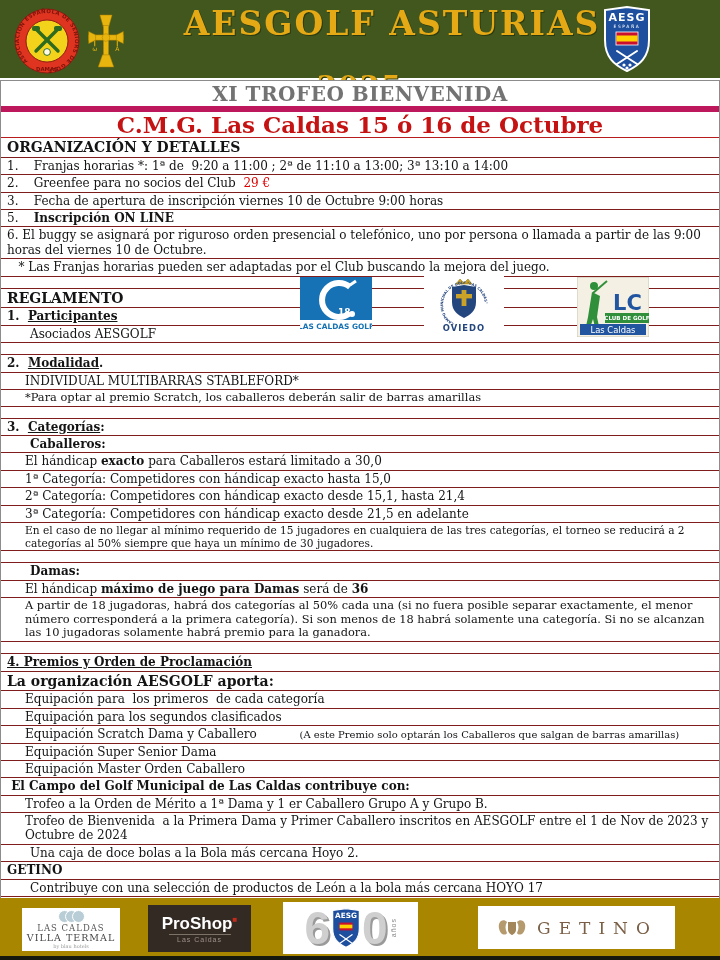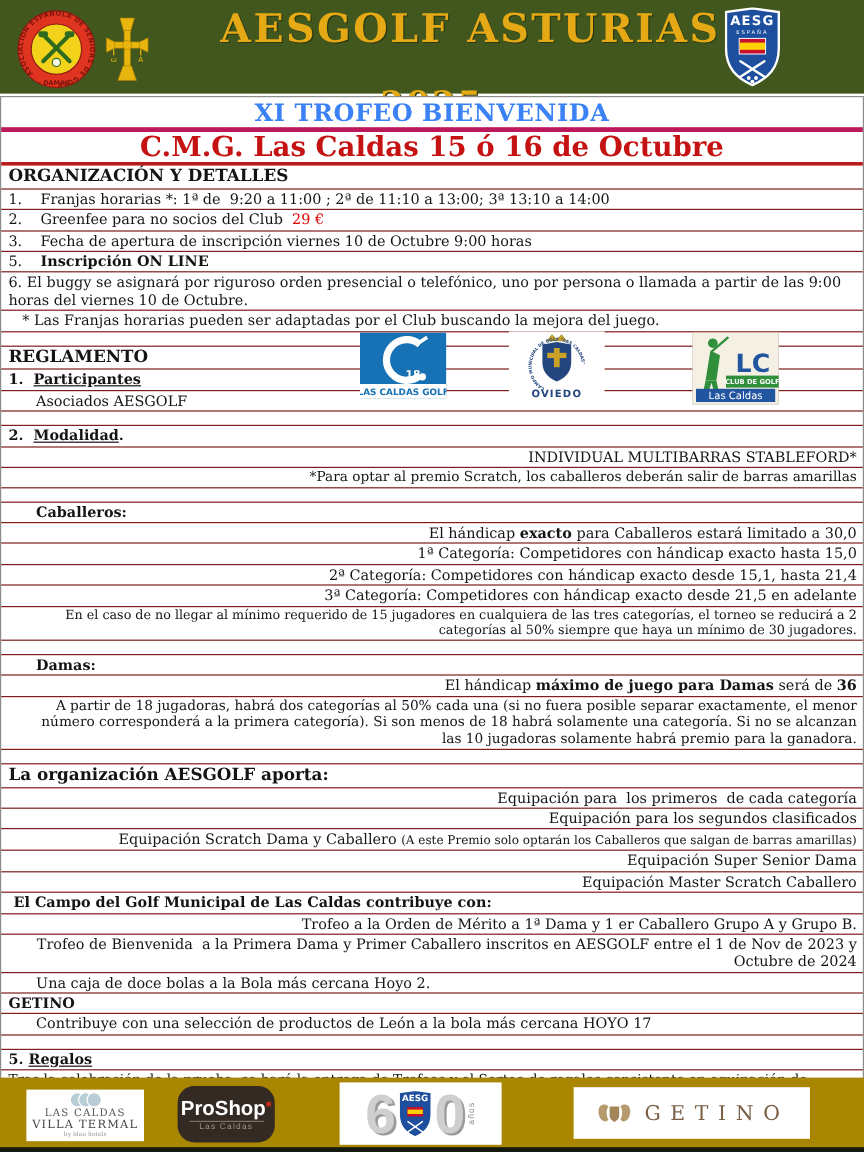--- a/index.html
+++ b/index.html
@@ -9,51 +9,51 @@
   .header{position:absolute;left:0;top:0;width:720px;height:78px;background:#41571e;}
   .hTitle{position:absolute;left:0;top:4px;width:100%;text-align:center;color:#e4a915;
           font-weight:bold;font-size:33px;letter-spacing:2px;text-shadow:1px 1px 0 #2a3a10;padding-left:32px;}
   .hYear{position:absolute;left:0;top:42px;width:100%;text-align:center;color:#e4a915;
          font-weight:bold;font-size:28px;letter-spacing:2px;text-shadow:1px 1px 0 #2a3a10;margin-top:28px;}
   .damasLogo{position:absolute;left:14px;top:8px;width:66px;height:66px;}
   .crossIcon{position:absolute;left:80px;top:10px;width:52px;height:62px;}
   .aesgShield{position:absolute;left:604px;top:6px;width:46px;height:66px;}
   
   .doc{position:absolute;left:0;top:80px;width:718px;border:1px solid #8c8c8c;background:#fff;}
-  .trow1{height:25px;display:flex;align-items:center;justify-content:center;border-bottom:4px solid #be185d;
-         color:#3b82f6;font-weight:bold;font-size:20px;letter-spacing:.5px;}
-  .trow2{height:25px;display:flex;align-items:center;justify-content:center;border-bottom:3px solid #b91c1c;
+  .trow1{height:25px;display:flex;align-items:center;justify-content:center;border-bottom:6px solid #be185d;
+         color:#737373;font-weight:bold;font-size:20px;letter-spacing:.5px;}
+  .trow2{height:25px;display:flex;align-items:center;justify-content:center;border-bottom:1px solid #b91c1c;
          color:#c51212;font-weight:bold;font-size:23px;}
   
   .row{min-height:13px;padding:1px 5px 1px 6px;border-bottom:1px solid #7f1d1d;
        font-size:12px;line-height:1.2;white-space:pre-wrap;}
   .row.sect{font-size:14px;}
   .row.ind1{padding-left:29px;}
-  .row.ind2{padding-left:24px;text-align:right;}
+  .row.ind2{padding-left:24px;}
   .row.sm{font-size:11.4px;}
   .row.xs{font-size:10.6px;}
   .row.empty{min-height:11px;padding:0;}
   .row span.b{font-weight:bold;}
   .row span.u{text-decoration:underline;}
   
   .clubLogos{position:absolute;left:0;top:0;}
   .lcgBox{position:absolute;left:300px;top:277px;width:72px;height:55px;}
   .oviBox{position:absolute;left:424px;top:276px;width:80px;height:58px;}
   .lcBox{position:absolute;left:577px;top:277px;width:72px;height:60px;}
   
   .footer{position:absolute;left:0;top:898px;width:720px;height:62px;background:#a88600;}
   .strip{position:absolute;left:0;top:956px;width:720px;height:4px;background:#15190e;}
   .fbox{position:absolute;background:#fff;display:flex;flex-direction:column;align-items:center;justify-content:center;}
   .villa{left:22px;top:10px;width:98px;height:43px;}
   .villa .circ{display:flex;margin-bottom:1px;}
   .villa .circ i{width:11px;height:11px;border-radius:50%;background:#b9cdd6;border:1px solid #fff;margin:0 -3px;}
   .villa .l1{font-size:8.5px;letter-spacing:1px;color:#565656;line-height:1.05;}
   .villa .l2{font-size:9.5px;letter-spacing:1px;color:#464646;line-height:1.05;}
   .villa .l3{font-size:5px;color:#9a9a9a;}
-  .proshop{left:148px;top:7px;width:81px;height:47px;background:#342a24;border-radius:14px;}
+  .proshop{left:148px;top:7px;width:103px;height:47px;background:#342a24;}
   .proshop .l1{font-family:"Liberation Sans",sans-serif;font-weight:bold;font-size:17px;color:#fff;line-height:1;}
   .proshop .l1 b{color:#c42a1c;font-size:8px;vertical-align:super;}
   .proshop .rule{width:62px;height:1px;background:#7d7268;margin:2px 0 1px;}
   .proshop .l2{font-family:"Liberation Sans",sans-serif;font-size:7px;color:#9f948a;letter-spacing:1px;}
   .sixty{left:283px;top:4px;width:135px;height:52px;flex-direction:row;gap:2px;}
   .sixty .dig{font-family:"Liberation Sans",sans-serif;font-weight:bold;font-size:46px;line-height:1;
               color:#cfcfcf;text-shadow:2px 2px 0 #9a9a9a;}
   .sixty .anos{font-family:"Liberation Sans",sans-serif;font-size:7px;color:#8a8a8a;writing-mode:vertical-rl;
                transform:rotate(180deg);letter-spacing:1px;}
   .getino{left:478px;top:8px;width:197px;height:43px;flex-direction:row;gap:8px;}
@@ -136,37 +136,39 @@
         <div class="row"><span>   * Las Franjas horarias pueden ser adaptadas por el Club buscando la mejora del juego.</span></div>
         <div class="row empty"></div>
         <div class="row sect"><span class="b">REGLAMENTO</span></div>
         <div class="row"><span class="b">1.  </span><span class="b u">Participantes</span></div>
         <div class="row ind1"><span>Asociados AESGOLF</span></div>
         <div class="row empty"></div>
         <div class="row"><span class="b">2.  </span><span class="b u">Modalidad</span><span class="b">.</span></div>
         <div class="row ind2"><span>INDIVIDUAL MULTIBARRAS STABLEFORD*</span></div>
         <div class="row ind2 sm"><span>*Para optar al premio Scratch, los caballeros deberán salir de barras amarillas</span></div>
         <div class="row empty"></div>
+        <div class="row"><span class="b">3.  </span><span class="b u">Categorías</span><span class="b">:</span></div>
         <div class="row ind1"><span class="b">Caballeros:</span></div>
         <div class="row ind2"><span>El hándicap </span><span class="b">exacto</span><span> para Caballeros estará limitado a 30,0</span></div>
         <div class="row ind2"><span>1ª Categoría: Competidores con hándicap exacto hasta 15,0</span></div>
         <div class="row ind2"><span>2ª Categoría: Competidores con hándicap exacto desde 15,1, hasta 21,4</span></div>
         <div class="row ind2"><span>3ª Categoría: Competidores con hándicap exacto desde 21,5 en adelante</span></div>
         <div class="row ind2 xs"><span>En el caso de no llegar al mínimo requerido de 15 jugadores en cualquiera de las tres categorías, el torneo se reducirá a 2 categorías al 50% siempre que haya un mínimo de 30 jugadores.</span></div>
         <div class="row empty"></div>
         <div class="row ind1"><span class="b">Damas:</span></div>
         <div class="row ind2"><span>El hándicap </span><span class="b">máximo de juego para Damas</span><span> será de </span><span class="b">36</span></div>
         <div class="row ind2 sm"><span>A partir de 18 jugadoras, habrá dos categorías al 50% cada una (si no fuera posible separar exactamente, el menor número corresponderá a la primera categoría). Si son menos de 18 habrá solamente una categoría. Si no se alcanzan las 10 jugadoras solamente habrá premio para la ganadora.</span></div>
         <div class="row empty"></div>
+        <div class="row"><span class="b u">4. Premios y Orden de Proclamación</span></div>
         <div class="row sect"><span class="b">La organización AESGOLF aporta:</span></div>
         <div class="row ind2"><span>Equipación para  los primeros  de cada categoría</span></div>
         <div class="row ind2"><span>Equipación para los segundos clasificados</span></div>
-        <div class="row ind2"><span>Equipación Scratch Dama y Caballero </span><span style="font-size: 10px;">(A este Premio solo optarán los Caballeros que salgan de barras amarillas)</span></div>
+        <div class="row ind2"><span>Equipación Scratch Dama y Caballero </span><span style="font-size: 10px; margin-left: 39px;">(A este Premio solo optarán los Caballeros que salgan de barras amarillas)</span></div>
         <div class="row ind2"><span>Equipación Super Senior Dama</span></div>
-        <div class="row ind2"><span>Equipación Master Scratch Caballero</span></div>
+        <div class="row ind2"><span>Equipación Master Orden Caballero</span></div>
         <div class="row"><span class="b"> El Campo del Golf Municipal de Las Caldas contribuye con:</span></div>
         <div class="row ind2"><span>Trofeo a la Orden de Mérito a 1ª Dama y 1 er Caballero Grupo A y Grupo B.</span></div>
         <div class="row ind2"><span>Trofeo de Bienvenida  a la Primera Dama y Primer Caballero inscritos en AESGOLF entre el 1 de Nov de 2023 y Octubre de 2024</span></div>
         <div class="row ind1"><span>Una caja de doce bolas a la Bola más cercana Hoyo 2.</span></div>
         <div class="row"><span class="b">GETINO</span></div>
         <div class="row ind1"><span>Contribuye con una selección de productos de León a la bola más cercana HOYO 17</span></div>
         <div class="row empty"></div>
         <div class="row"><span class="b">5. </span><span class="b u">Regalos</span></div>
         <div class="row sm"><span>Tras la celebración de la prueba, se hará la entrega de Trofeos y el Sorteo de regalos consistente en equipación de </span><span class="b">AESGOLF</span><span>. Se sortearán bonos de la tienda </span><span class="b">PRO SHOP</span><span> de Las Caldas.</span></div>
       </div>

